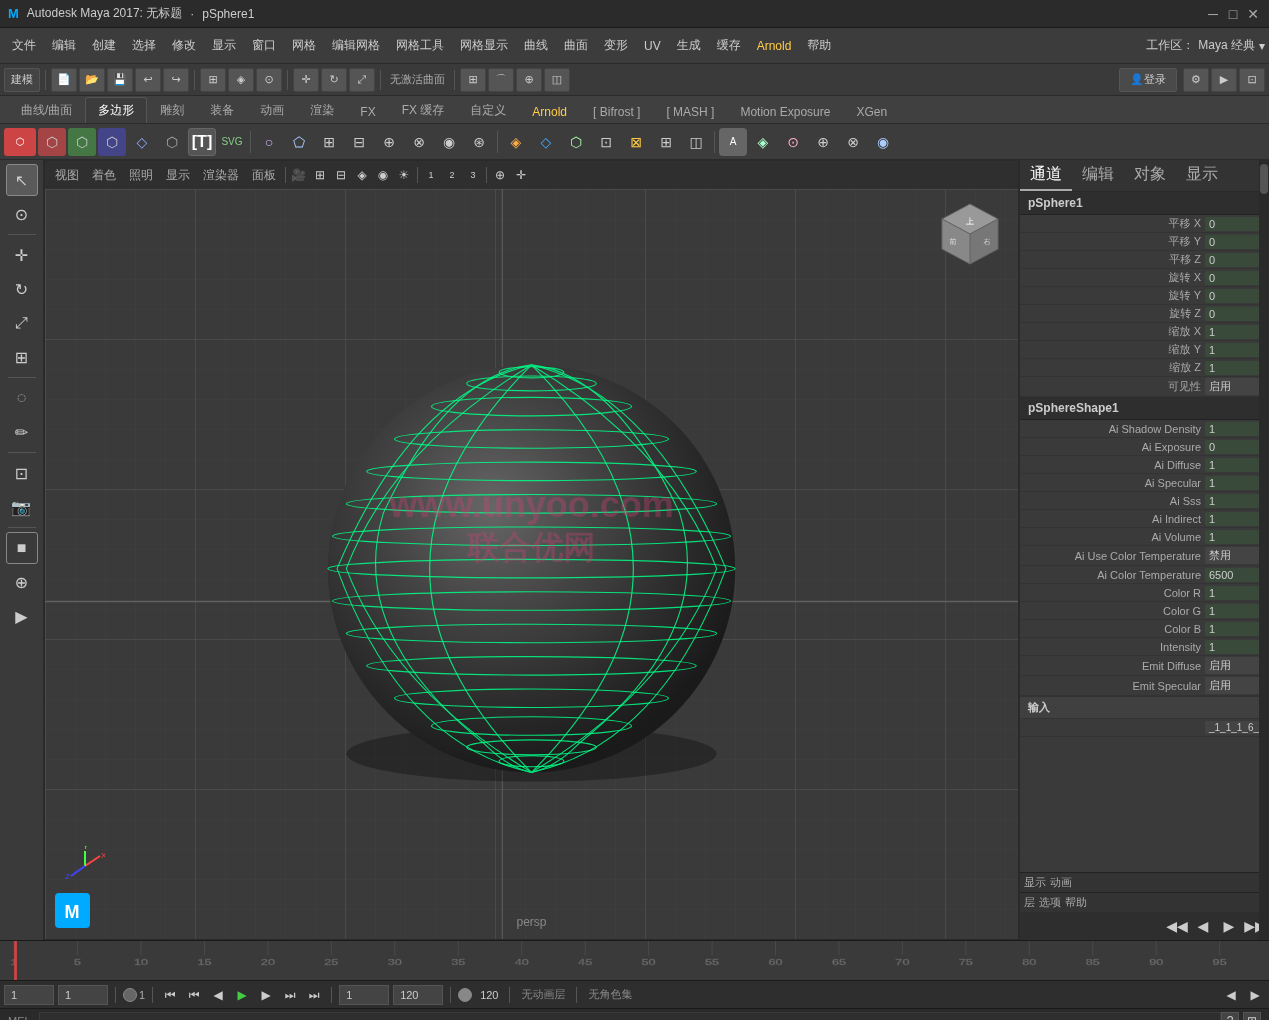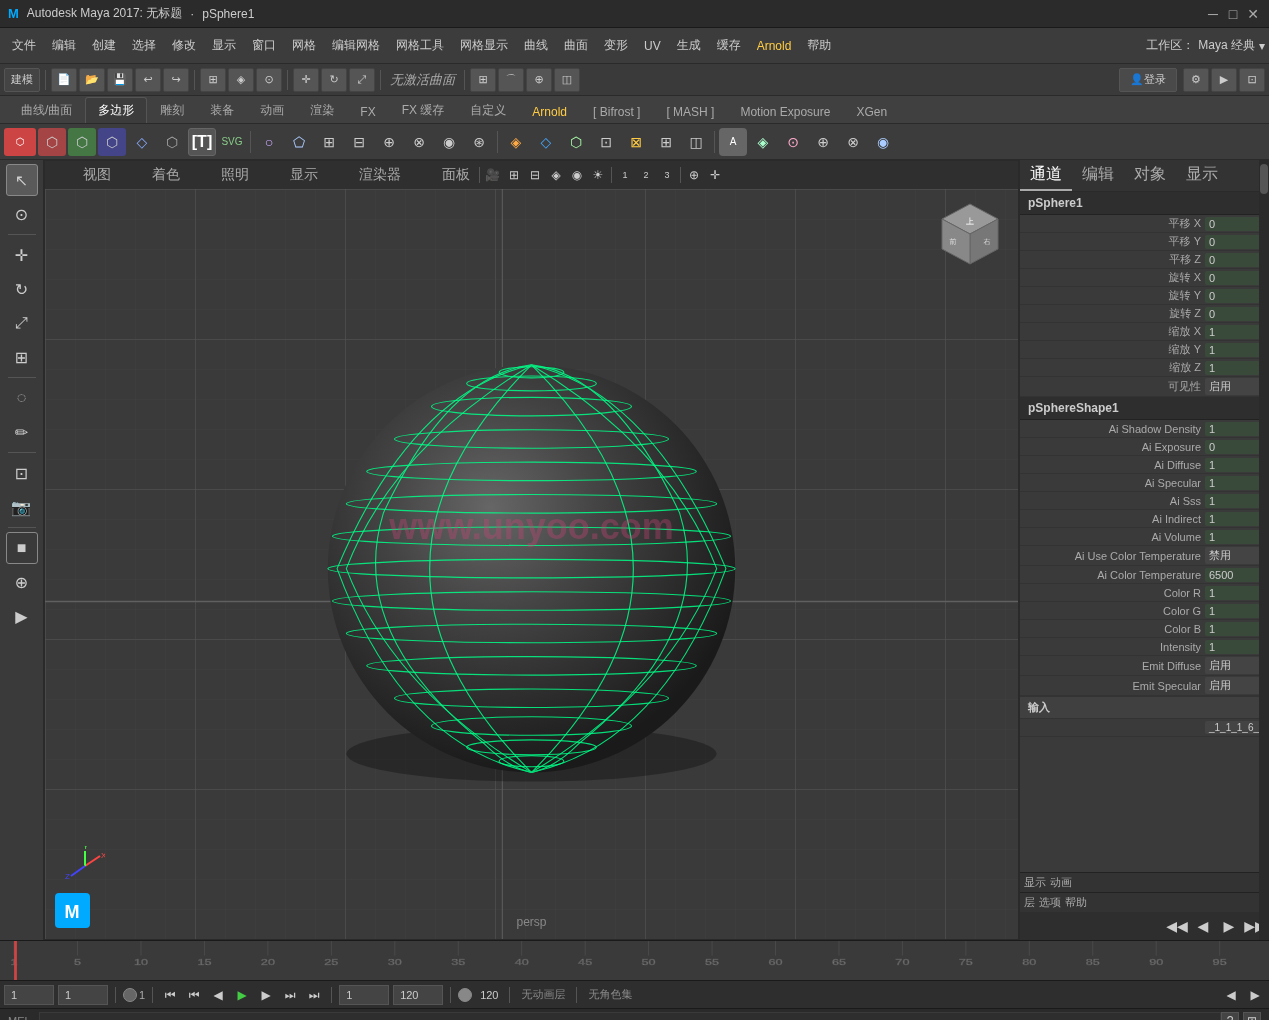--- a/index.html
+++ b/index.html
@@ -16,21 +16,21 @@
     #menu-bar { background: #3c3c3c; height: 36px; display: flex; align-items: center; padding: 0 4px; border-bottom: 1px solid #2a2a2a; }
     #menu-bar .menu-item { padding: 2px 8px; color: #cccccc; cursor: pointer; font-size: 12px; white-space: nowrap; }
     #menu-bar .menu-item.highlight { color: #ffcc44; }
     #menu-bar .workspace { margin-left: auto; display: flex; align-items: center; gap: 4px; color: #ccc; font-size: 12px; }
 
     
     #toolbar1 { background: #3a3a3a; height: 32px; display: flex; align-items: center; padding: 0 4px; border-bottom: 1px solid #2a2a2a; gap: 2px; }
     #toolbar1 .tb-btn { background: #555; border: 1px solid #444; width: 26px; height: 24px; display: flex; align-items: center; justify-content: center; cursor: pointer; color: #ccc; font-size: 11px; border-radius: 2px; }
     #toolbar1 .separator { width: 1px; height: 20px; background: #555; margin: 0 3px; }
     #toolbar1 .dropdown { background: #444; border: 1px solid #555; padding: 2px 6px; color: #ccc; cursor: pointer; font-size: 11px; height: 24px; display: flex; align-items: center; border-radius: 2px; }
-    #toolbar1 .snap-label { color: #aaa; font-size: 13px; padding: 0 4px; font-style: italic; }
+    #toolbar1 .snap-label { color: #aaa; font-size: 11px; padding: 0 4px; }
     #toolbar1 .user-btn { background: #4a4a4a; border: 1px solid #555; padding: 2px 10px; color: #ccc; cursor: pointer; font-size: 11px; height: 24px; display: flex; align-items: center; border-radius: 2px; margin-left: auto; }
 
     
     #tabs { background: #404040; height: 28px; display: flex; align-items: flex-end; padding: 0 8px; border-bottom: 1px solid #2a2a2a; }
     #tabs .tab { padding: 4px 12px; color: #aaa; cursor: pointer; font-size: 12px; border-top-left-radius: 3px; border-top-right-radius: 3px; border: 1px solid transparent; border-bottom: none; }
     #tabs .tab.active { color: #fff; background: #3c3c3c; border-color: #555; }
     #tabs .tab.highlight { color: #ffcc44; }
 
     
     #icon-row { background: #3c3c3c; height: 36px; display: flex; align-items: center; padding: 0 4px; border-bottom: 1px solid #2a2a2a; gap: 2px; flex-wrap: nowrap; overflow: hidden; }
@@ -75,21 +75,21 @@
     #status-bar { background: #2a2a2a; height: 24px; display: flex; align-items: center; padding: 0 8px; border-top: 1px solid #1a1a1a; }
     #status-bar .status-text { color: #888; font-size: 11px; }
     #status-bar .status-input { background: #333; border: 1px solid #444; padding: 2px 6px; color: #ccc; font-size: 11px; flex: 1; height: 18px; margin-left: 8px; }
     #status-bar .status-right { margin-left: auto; display: flex; align-items: center; gap: 4px; }
     #status-bar .status-icon { width: 18px; height: 18px; background: #444; border: 1px solid #555; display: flex; align-items: center; justify-content: center; cursor: pointer; }
 
     .prop-section-header { background: #404040; padding: 3px 8px; color: #cccccc; font-size: 11px; font-weight: bold; border-bottom: 1px solid #333; border-top: 1px solid #333; }
 
     
     #viewport-toolbar2 { position: absolute; top: 0; left: 0; right: 0; height: 28px; background: #2f2f2f; display: flex; align-items: center; padding: 0 4px; gap: 1px; z-index: 3; }
-    .vt2-btn { padding: 1px 6px; color: #aaa; cursor: pointer; font-size: 14px; margin-left: 28px; }
+    .vt2-btn { padding: 1px 6px; color: #aaa; cursor: pointer; font-size: 12px; }
     .vt2-sep { width: 1px; height: 16px; background: #555; margin: 0 2px; }
     .vt2-icon { width: 20px; height: 20px; display: flex; align-items: center; justify-content: center; color: #ccc; cursor: pointer; font-size: 12px; }
   </style>
 </head>
 <body>
 
 <div id="title-bar">
   <div class="left">
     <span class="logo">M</span>
     <span>Autodesk Maya 2017: 无标题</span>
@@ -357,20 +357,21 @@
           <text x="36" y="12" font-size="8" fill="#ff4444">X</text>
           <line x1="20" y1="20" x2="20" y2="5" stroke="#44ff44" stroke-width="2"></line>
           <text x="18" y="3" font-size="8" fill="#44ff44">Y</text>
           <line x1="20" y1="20" x2="6" y2="30" stroke="#4444ff" stroke-width="2"></line>
           <text x="0" y="33" font-size="8" fill="#4444ff">Z</text>
         </svg>
       </div>
 
       <div style="position:absolute;top:45%;left:50%;transform:translate(-50%,-50%);z-index:5;pointer-events:none;text-align:center;">
         <div style="color:#cc4477;opacity:0.35;font-size:36px;font-weight:bold;">www.unyoo.com</div>
+        <div style="color:#cc4477;opacity:0.35;font-size:32px;font-weight:bold;">联合优网</div>
       </div>
     </div>
   </div>
 
   <div id="right-panel" style="width:250px; background:#3a3a3a; border-left:1px solid #2a2a2a; display:flex; flex-direction:column; overflow:hidden; position:relative;">
 
     <div class="panel-tabs">
       <div class="panel-tab active">通道</div>
       <div class="panel-tab">编辑</div>
       <div class="panel-tab">对象</div>

